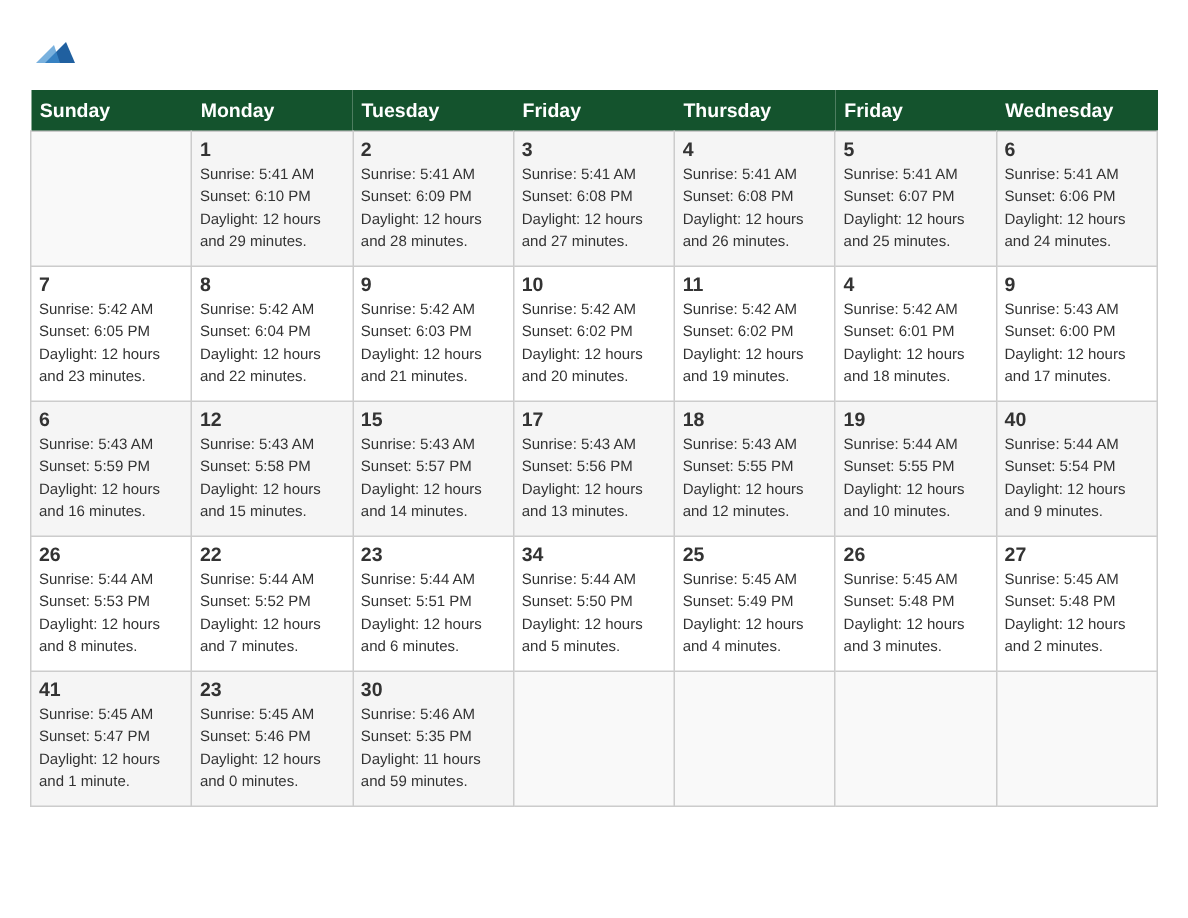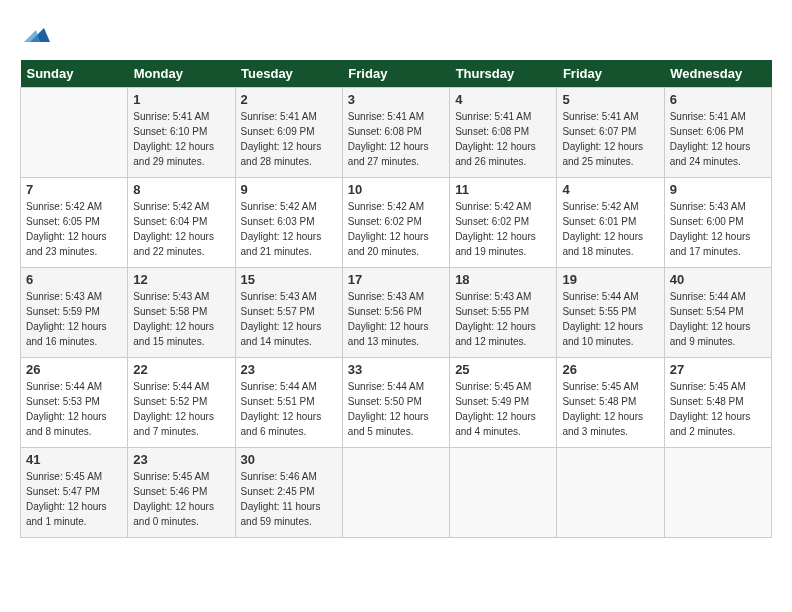--- a/index.html
+++ b/index.html
@@ -288,21 +288,21 @@
 and 7 minutes.</div>
         </td>
         <td>
           <div class="day-num">23</div>
           <div class="day-info" style="white-space: pre-line;">Sunrise: 5:44 AM
 Sunset: 5:51 PM
 Daylight: 12 hours
 and 6 minutes.</div>
         </td>
         <td>
-          <div class="day-num">33</div>
+          <div class="day-num">34</div>
           <div class="day-info" style="white-space: pre-line;">Sunrise: 5:44 AM
 Sunset: 5:50 PM
 Daylight: 12 hours
 and 5 minutes.</div>
         </td>
         <td>
           <div class="day-num">25</div>
           <div class="day-info" style="white-space: pre-line;">Sunrise: 5:45 AM
 Sunset: 5:49 PM
 Daylight: 12 hours
@@ -334,21 +334,21 @@
         <td>
           <div class="day-num">23</div>
           <div class="day-info" style="white-space: pre-line;">Sunrise: 5:45 AM
 Sunset: 5:46 PM
 Daylight: 12 hours
 and 0 minutes.</div>
         </td>
         <td>
           <div class="day-num">30</div>
           <div class="day-info" style="white-space: pre-line;">Sunrise: 5:46 AM
-Sunset: 2:45 PM
+Sunset: 5:35 PM
 Daylight: 11 hours
 and 59 minutes.</div>
         </td>
         <td class="empty-cell"></td>
         <td class="empty-cell"></td>
         <td class="empty-cell"></td>
         <td class="empty-cell"></td>
       </tr>
     </tbody>
 </table>

